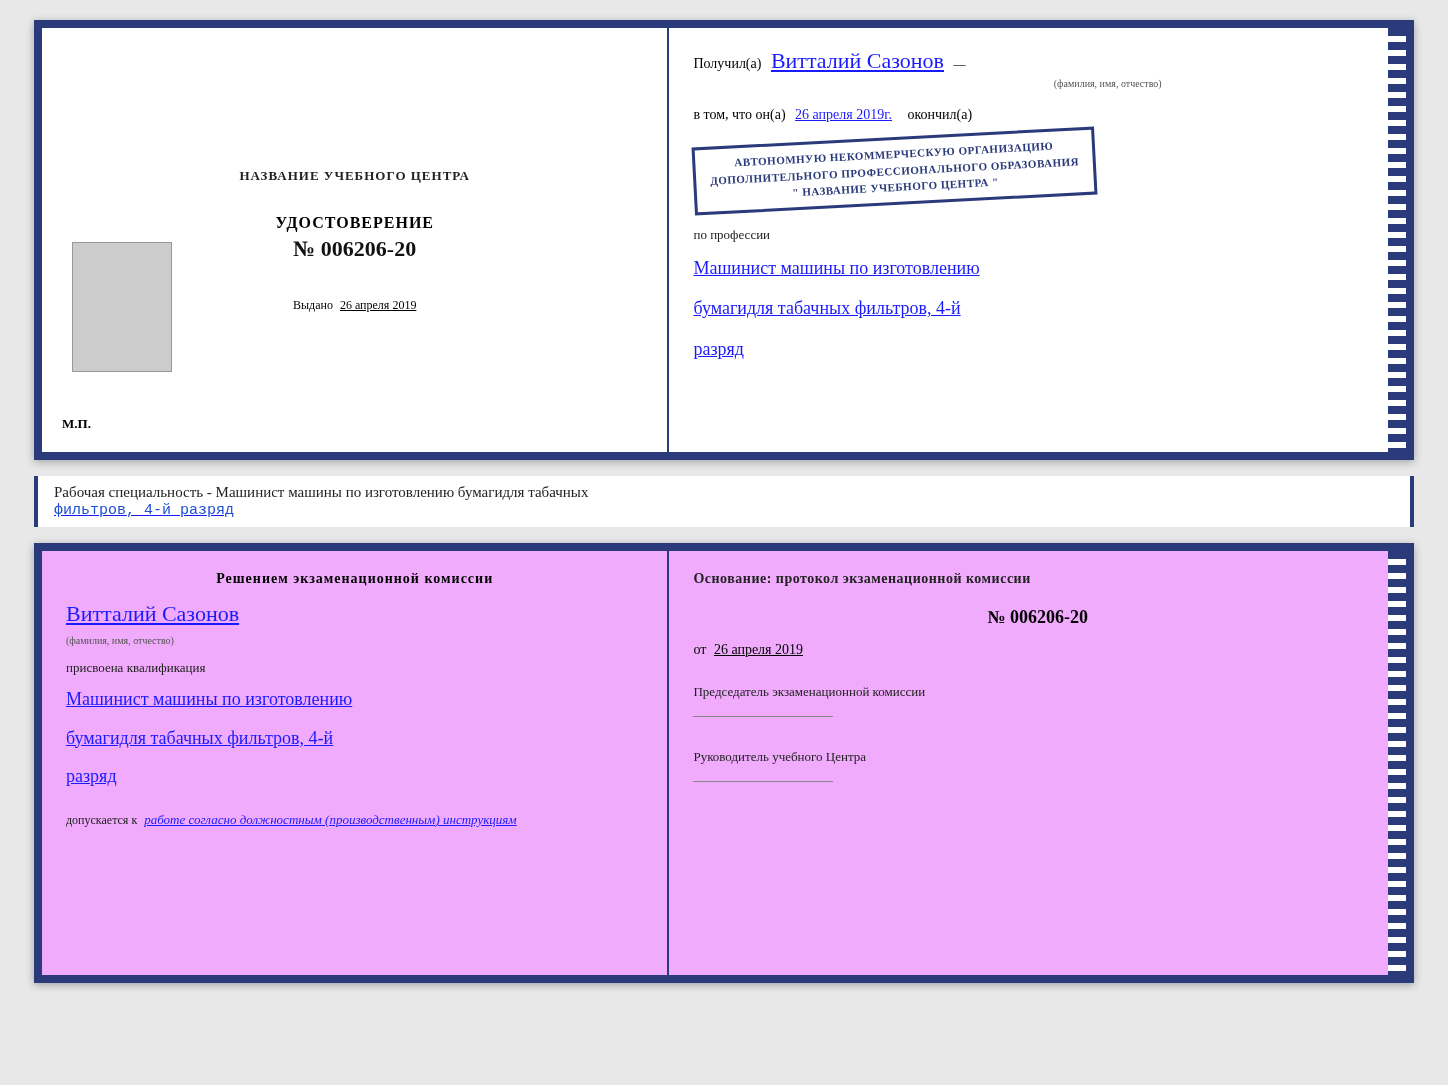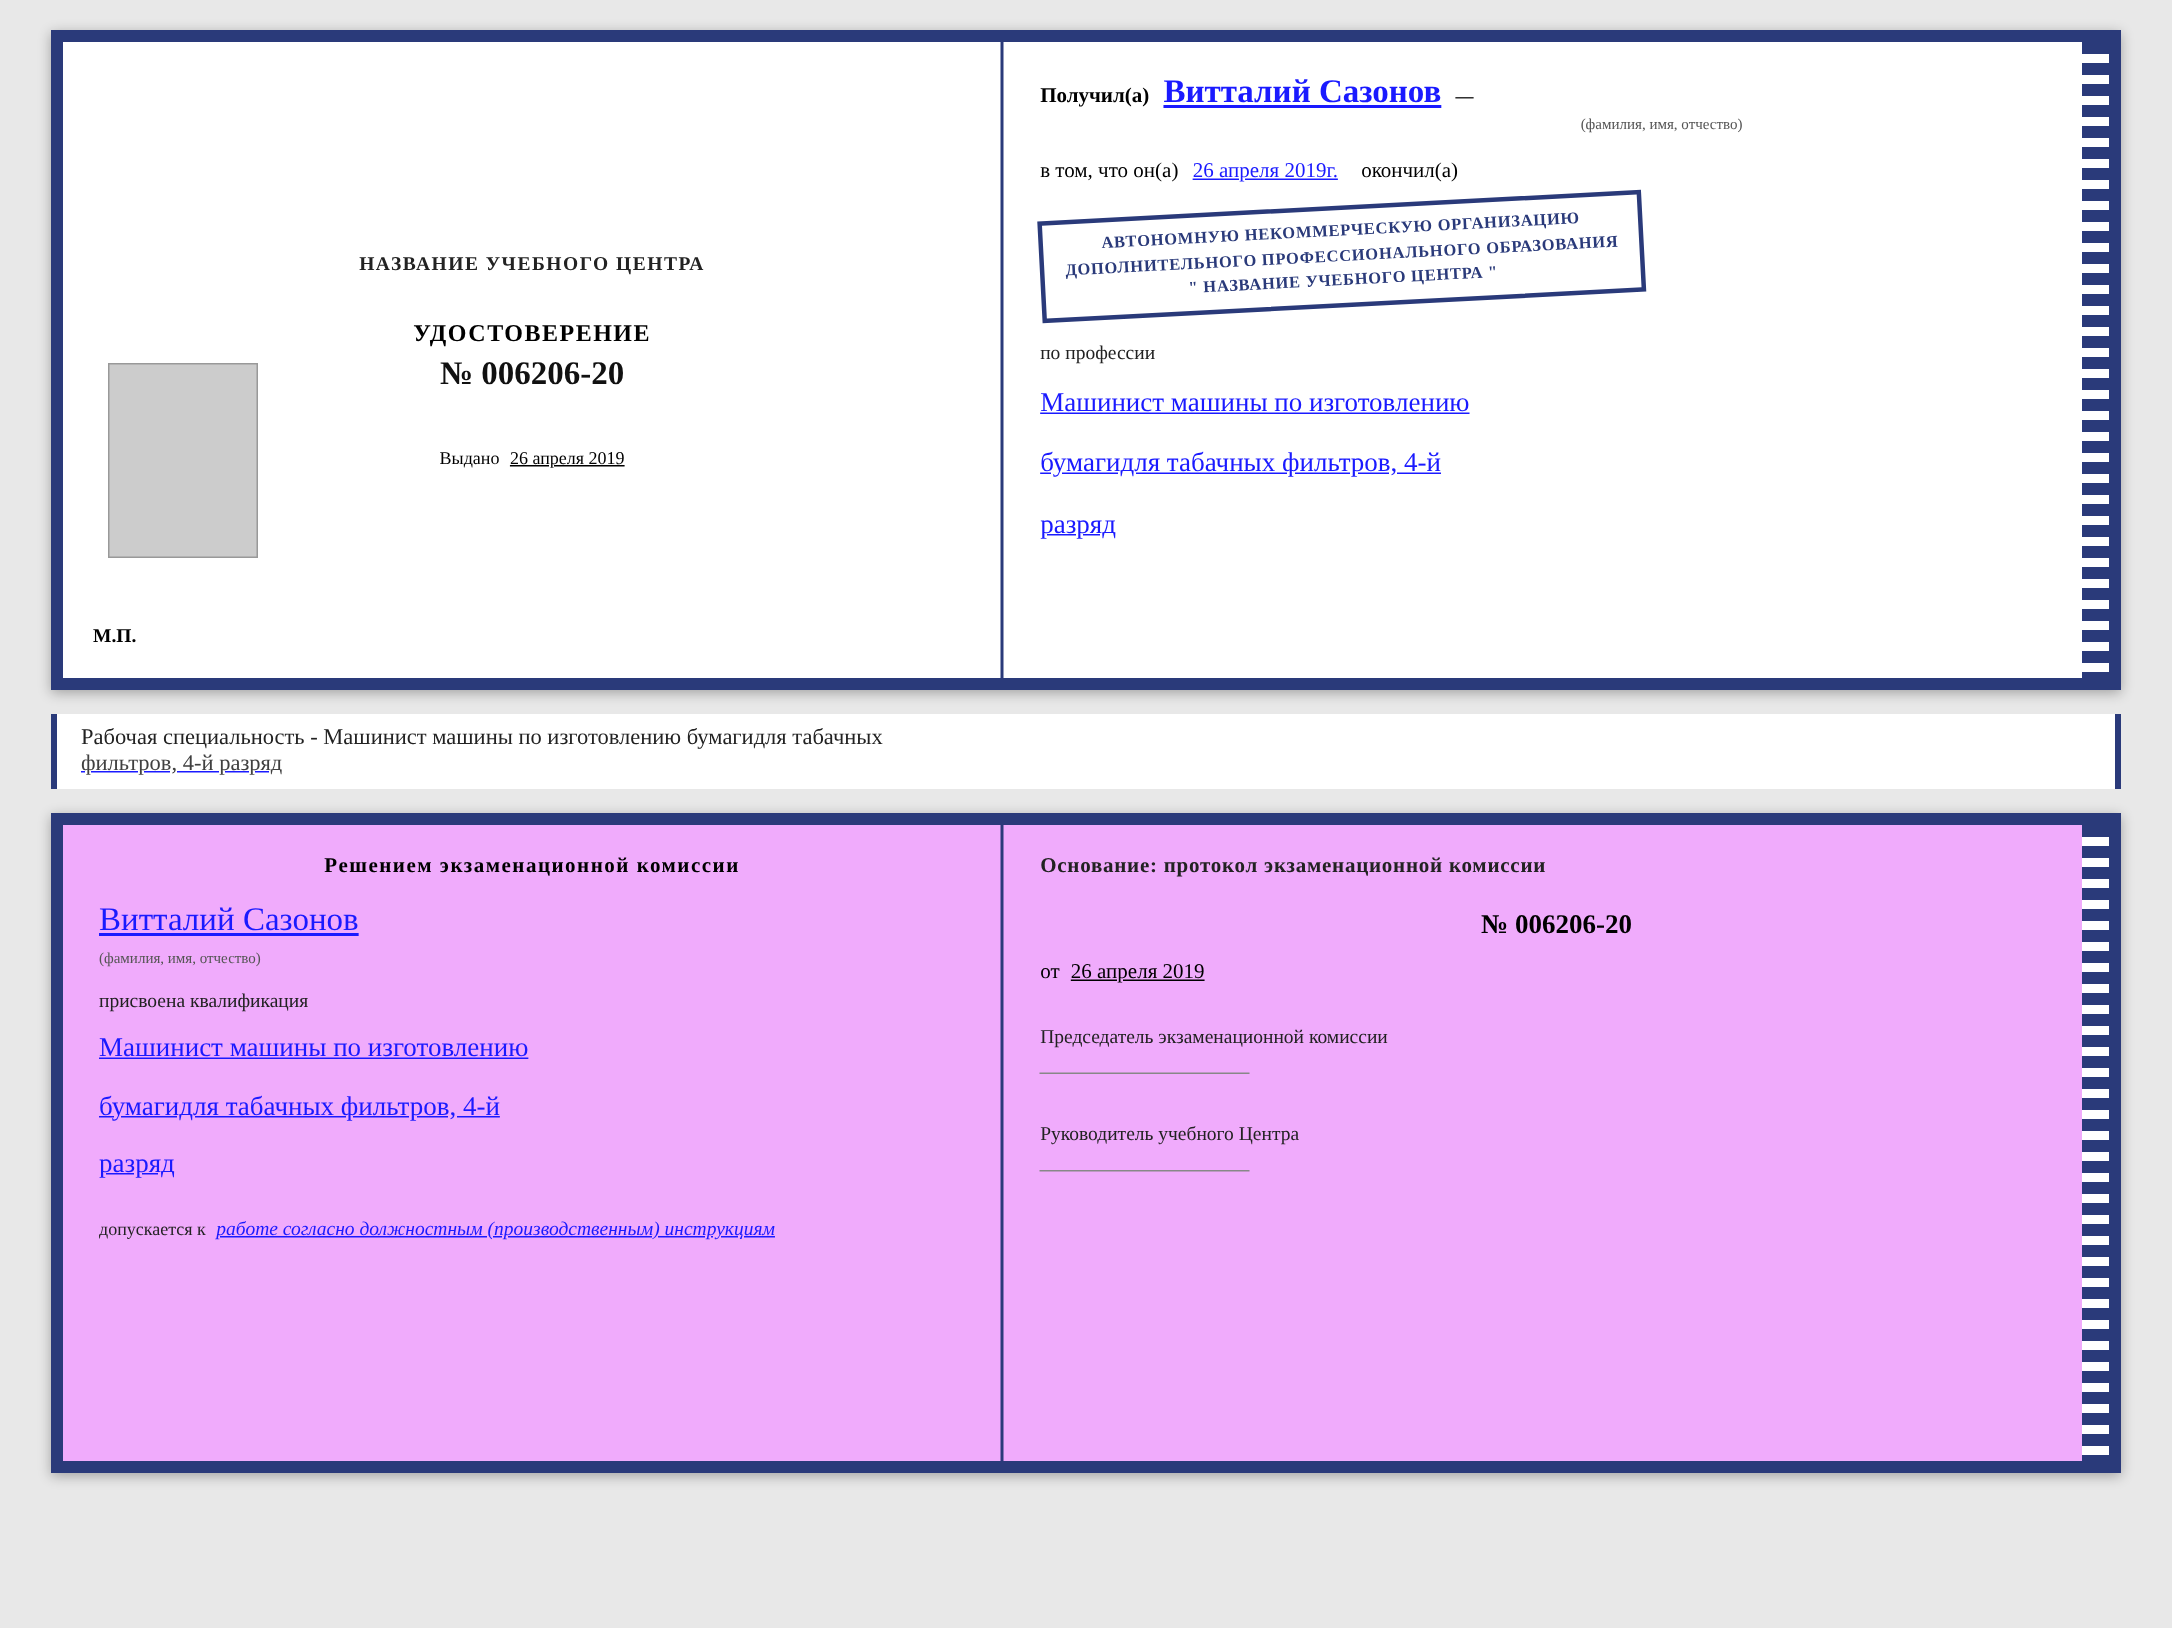--- a/index.html
+++ b/index.html
@@ -165,22 +165,22 @@
       padding: 8px 16px;
       font-size: 15px;
       color: #222;
       border-left: 4px solid #2a3a7a;
       border-right: 4px solid #2a3a7a;
     }
 
     .info-strip .underlined-text {
       text-decoration: underline;
       text-decoration-color: #1a1aff;
-      color: #404040;
-      font-family: Liberation Serif, serif;
+      color: #1d4ed8;
+      font-family: Liberation Mono, monospace;
     }
 
     
     .certificate-bottom {
       width: 1380px;
       height: 440px;
       border: 8px solid #2a3a7a;
       background: #f0abfc;
       display: flex;
       position: relative;
@@ -284,21 +284,21 @@
     <div class="cert-title">УДОСТОВЕРЕНИЕ</div>
     <div class="cert-number">№ 006206-20</div>
     <div class="issued-line">
       <span>Выдано</span>
       <span style="text-decoration:underline; margin-left:4px;">26 апреля 2019</span>
     </div>
     <div class="mp-label">М.П.</div>
   </div>
 
   <div class="cert-right">
-    <div style="font-size:14px;font-weight:bold;">
+    <div style="font-size:14px;">
       <span>Получил(а)</span>
       <span class="handwritten-name" style="margin-left:6px;">Витталий Сазонов</span>
       <span style="margin-left:6px; font-size:12px;">—</span>
     </div>
     <div style="font-size:10px; color:#555; text-align:center; margin-top:-6px; margin-left:140px;">(фамилия, имя, отчество)</div>
 
     <div style="font-size:14px; margin-top:8px;">
       <span>в том, что он(а)</span>
       <span class="handwritten-date" style="margin-left:6px;">26 апреля 2019г.</span>
       <span style="margin-left:12px;">окончил(а)</span>

